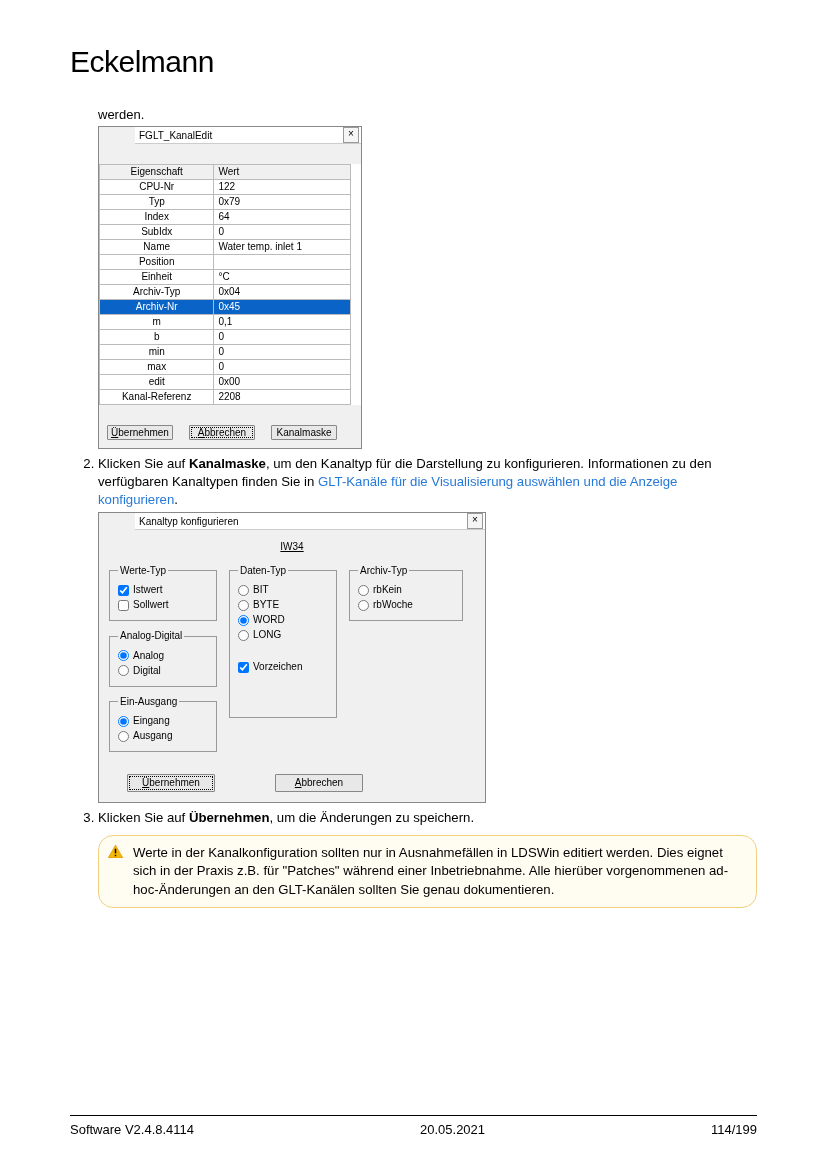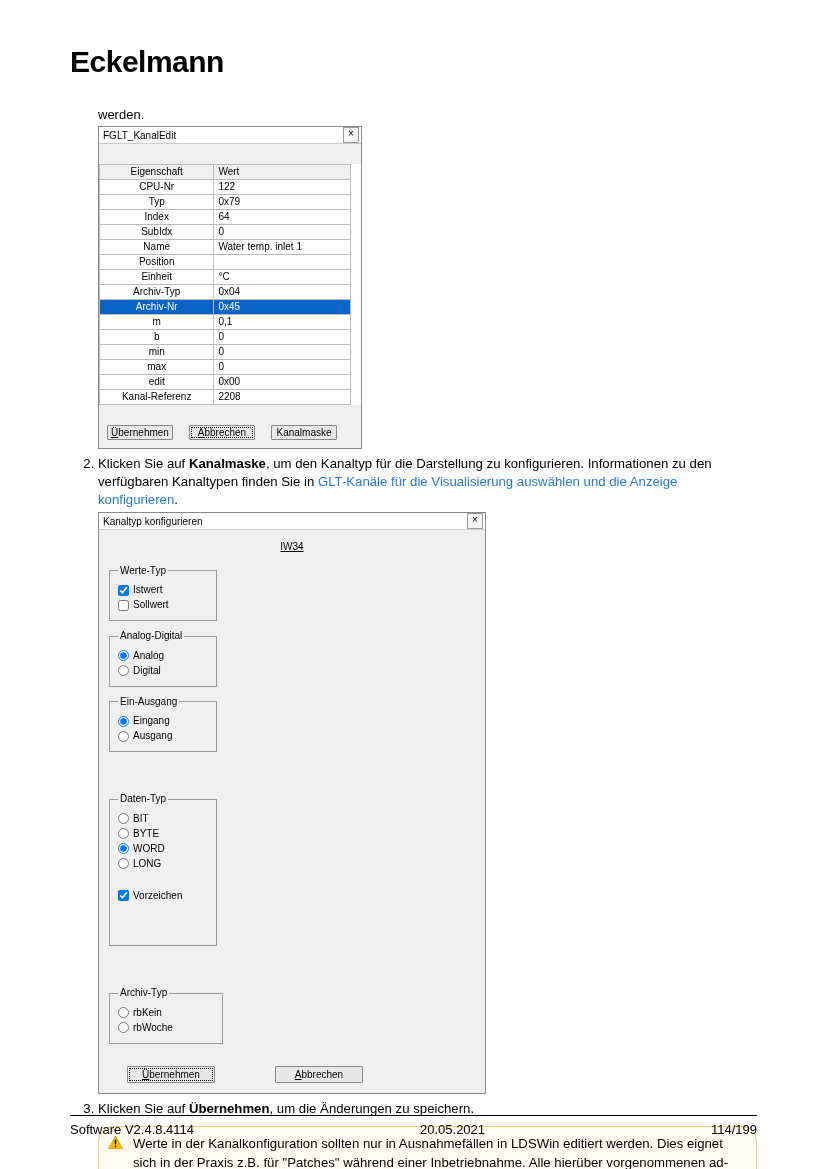--- a/index.html
+++ b/index.html
@@ -15,21 +15,21 @@
     box-sizing: border-box;
   }
   .page {
     padding: 45px 70px 0 70px;
     box-sizing: border-box;
     height: 100%;
     position: relative;
   }
   .brand {
     font-size: 30px;
-    font-weight: 700;
+    font-weight: 400;
     margin-bottom: 28px;
     letter-spacing: -0.5px;
   }
   .content { margin-left: 28px; }
   .frag { margin-bottom: 4px; }
   .dialog {
     border: 1px solid #888;
     background: #f0f0f0;
     font-family: Tahoma, Arial, sans-serif;
     font-size: 11px;
@@ -39,20 +39,21 @@
   .dialog.d2 { width: 386px; }
   .titlebar {
     display: flex;
     justify-content: space-between;
     align-items: center;
     background: #fff;
     border-bottom: 1px solid #ccc;
     height: 16px;
     padding: 0 2px 0 4px;
     font-size: 10px;
+    margin-left: 36px;
   }
   .titlebar .x {
     width: 14px; height: 14px;
     border: 1px solid #999;
     text-align: center;
     line-height: 12px;
     font-size: 10px;
     background: #f5f5f5;
   }
   .d1 .spacer { height: 20px; background: #f0f0f0; }
@@ -87,21 +88,21 @@
     background: #e8e8e8;
     border: 1px solid #888;
     border-radius: 1px;
     box-sizing: border-box;
   }
   .winbtn.wider { width: 88px; }
   .winbtn.focus { outline: 1px dotted #000; outline-offset: -3px; }
   .winbtn u { text-decoration: underline; }
   .d2-body { padding: 6px 10px 10px 10px; background: #f0f0f0; }
   .d2-title2 { text-align: center; font-size: 10px; margin: 4px 0 10px 0; text-decoration: underline; }
-  .cols { display: flex; gap: 32px; align-items: flex-start; flex-direction: column; }
+  .cols { display: flex; gap: 12px; align-items: flex-start; }
   .col { flex: 0 0 auto; }
   fieldset.grp {
     border: 1px solid #999;
     font-size: 10px;
     padding: 4px 8px 6px 8px;
     margin: 0 0 8px 0;
     width: 90px;
   }
   fieldset.grp.wide { width: 96px; }
   fieldset.grp legend { font-size: 10px; padding: 0 2px; }

